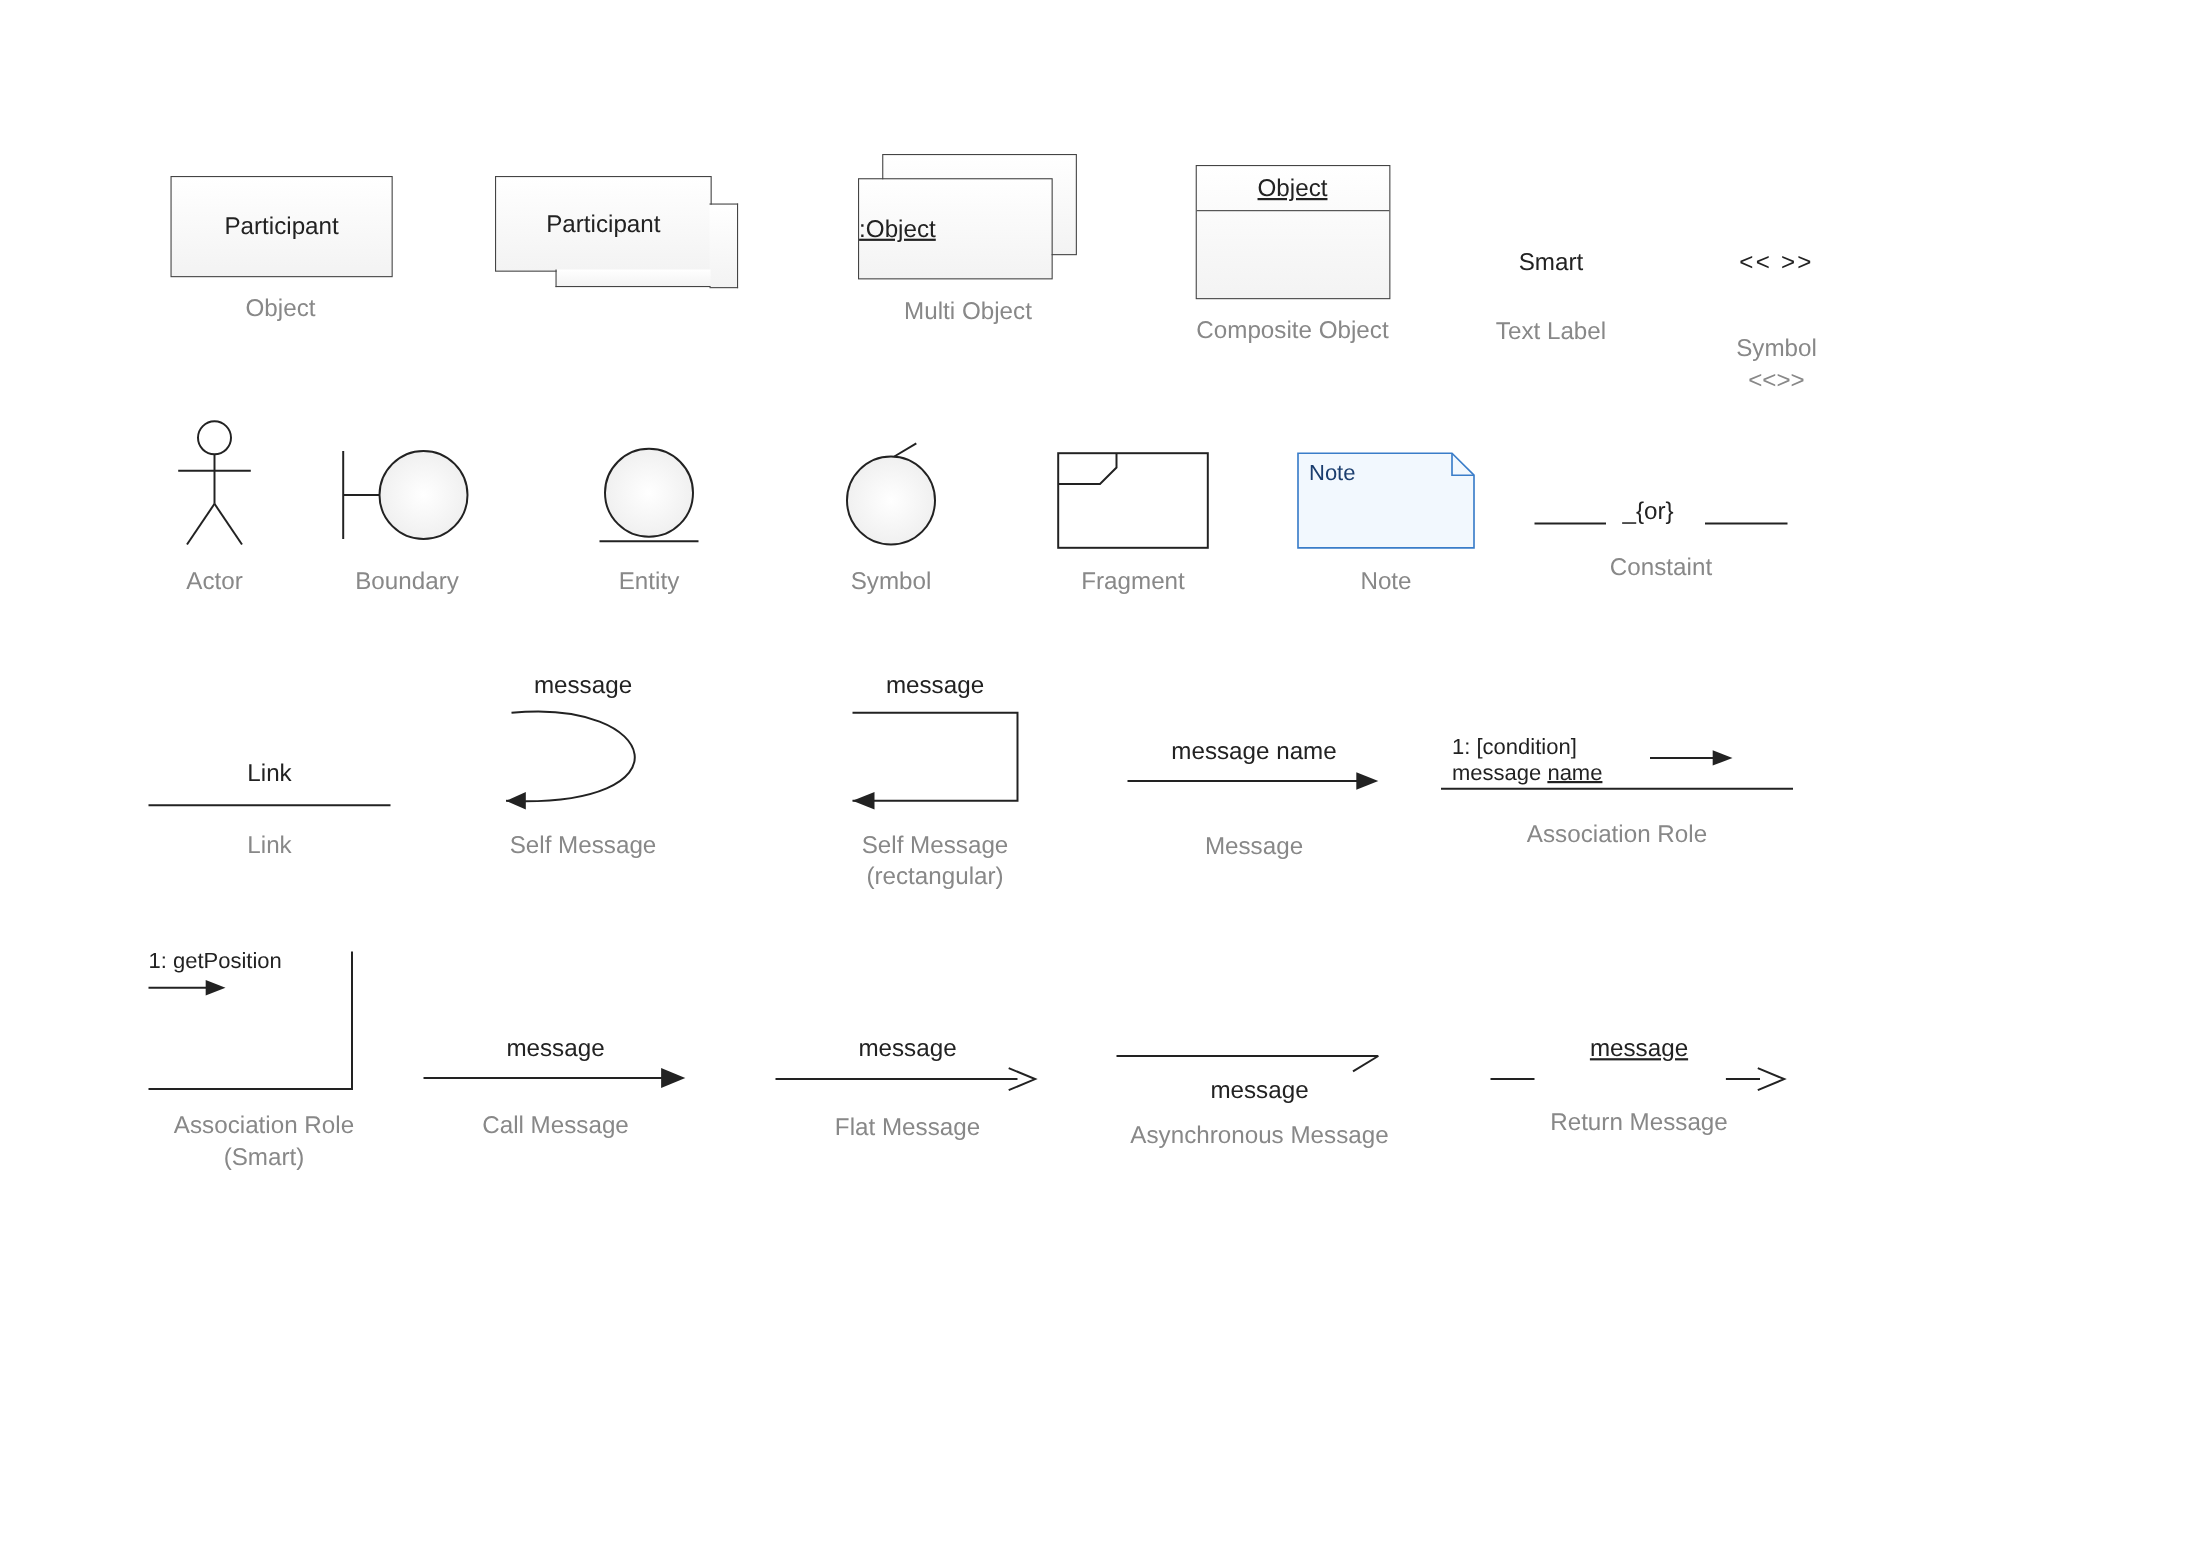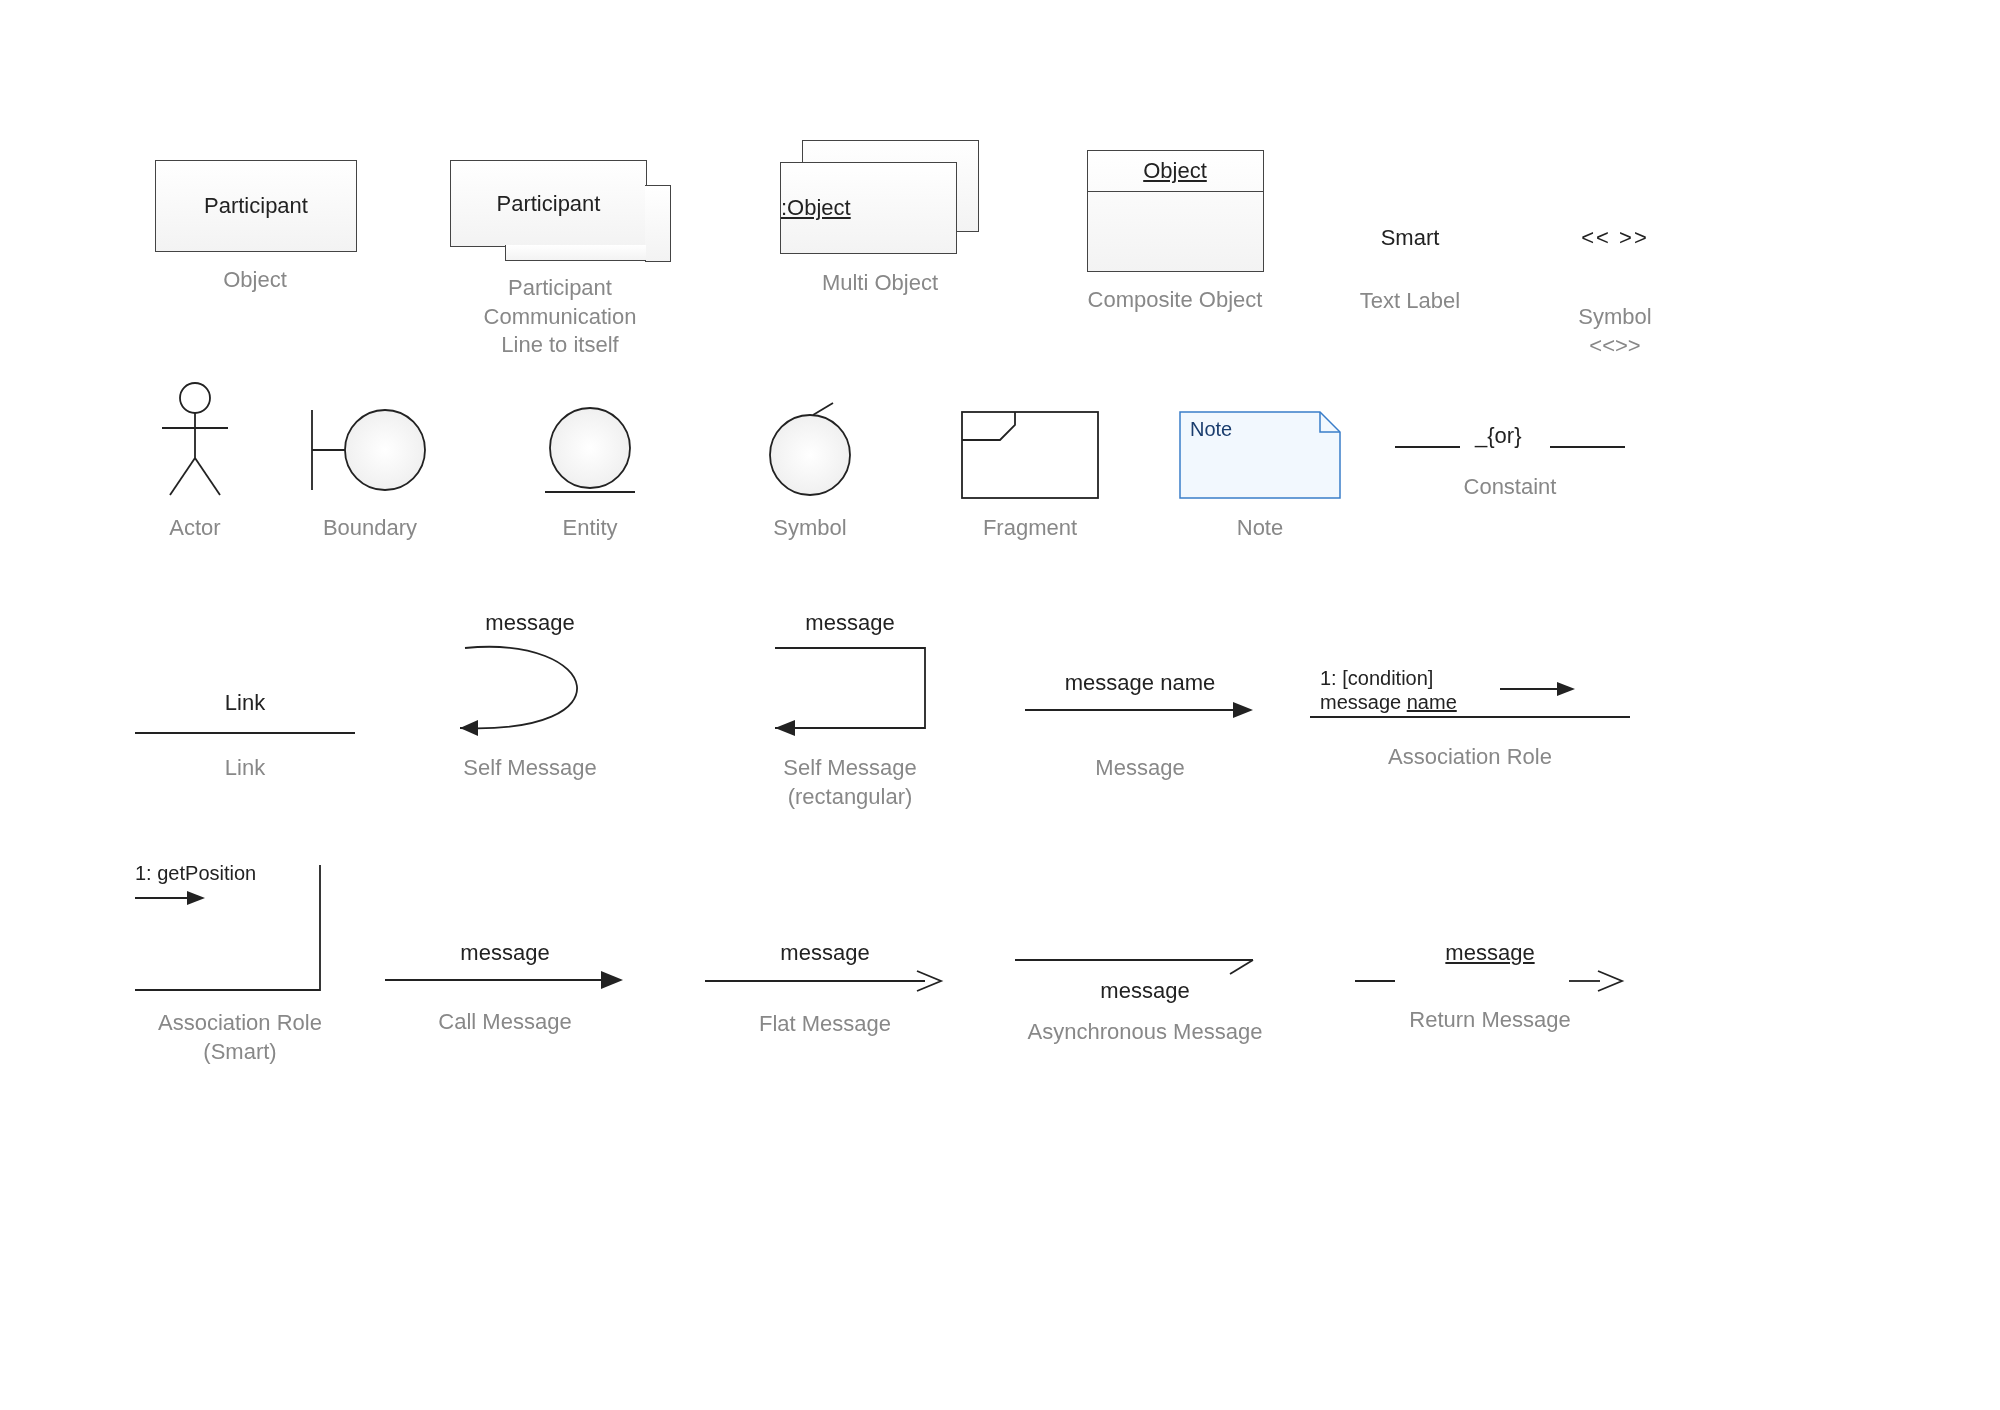--- a/index.html
+++ b/index.html
@@ -24,22 +24,20 @@
   </div>
 
   <div class="item" style="left:430px;top:160px;width:260px">
     <div style="position:relative;width:220px;height:100px;margin:0 auto">
       <div class="box" style="position:absolute;left:0;top:0;width:195px;height:85px;display:flex;align-items:center;justify-content:center">
         <span class="txt">Participant</span>
       </div>
       <div style="position:absolute;left:195px;top:25px;width:25px;height:75px;border:1.5px solid #444;border-left:none;background:linear-gradient(#fff,#f3f3f3)"></div>
       <div style="position:absolute;left:55px;top:85px;width:140px;height:15px;border:1.5px solid #444;border-top:none;border-right:none;background:linear-gradient(#fff,#f3f3f3)"></div>
     </div>
-    <div class="cap" style="white-space:pre-line">Participant Communication
-Line to itself</div>
   </div>
 
   <div class="item" style="left:770px;top:140px;width:220px">
     <div style="position:relative;width:200px;height:115px;margin:0 auto">
       <div class="box" style="position:absolute;left:22px;top:0;width:175px;height:90px"></div>
       <div class="box" style="position:absolute;left:0;top:22px;width:175px;height:90px;display:flex;align-items:center;justify-content:flex-start">
         <span class="txt txtUL">:Object</span>
       </div>
     </div>
     <div class="cap">Multi Object</div>
@@ -129,21 +127,21 @@
 
   <div class="item" style="left:1170px;top:410px;width:180px">
     <svg width="165" height="90" style="display:block;margin:0 auto">
       <polygon points="2,2 142,2 162,22 162,88 2,88" fill="#f2f8fe" stroke="#3a7dc9" stroke-width="1.5"></polygon>
       <polyline points="142,2 142,22 162,22" fill="none" stroke="#3a7dc9" stroke-width="1.5"></polyline>
       <text x="12" y="26" font-size="20" fill="#1a3d6e">Note</text>
     </svg>
     <div class="cap">Note</div>
   </div>
 
-  <div class="item" style="left:1390px;top:409px;width:240px">
+  <div class="item" style="left:1390px;top:438px;width:240px">
     <svg width="240" height="50" style="display:block;margin:0 auto">
       <line x1="5" y1="38" x2="70" y2="38" stroke="#222" stroke-width="1.8"></line>
       <text x="85" y="34" font-size="22" fill="#222">_{or}</text>
       <line x1="160" y1="38" x2="235" y2="38" stroke="#222" stroke-width="1.8"></line>
     </svg>
     <div class="cap">Constaint</div>
   </div>
 
   <div class="item" style="left:135px;top:690px;width:220px">
     <div class="txt" style="text-align:center;margin-bottom:6px">Link</div>

